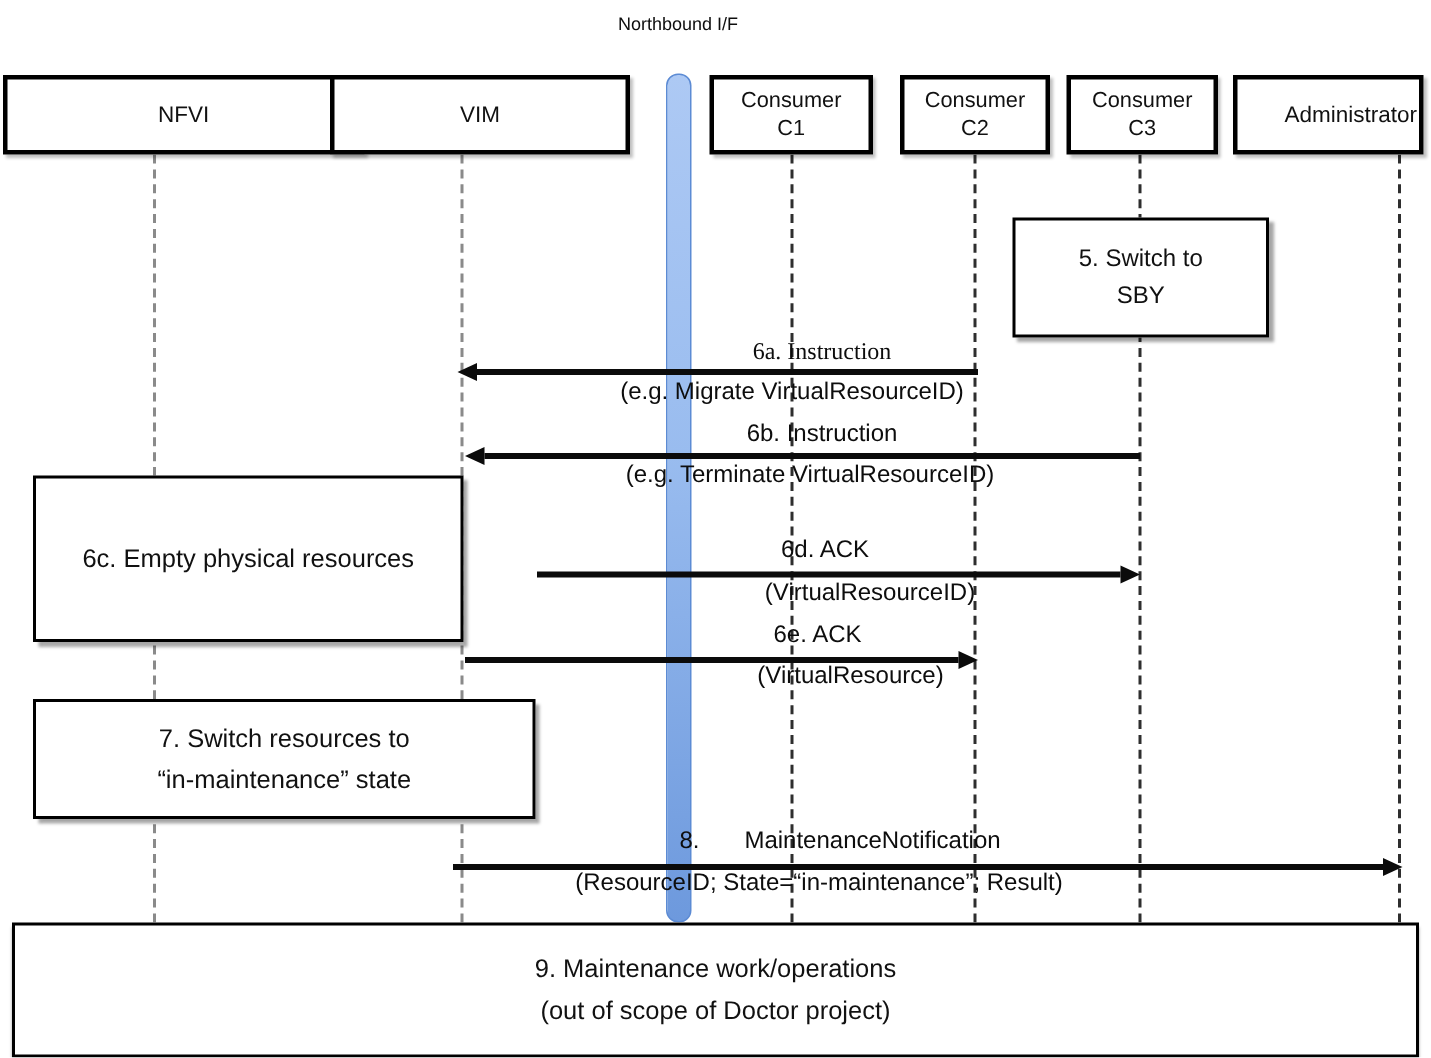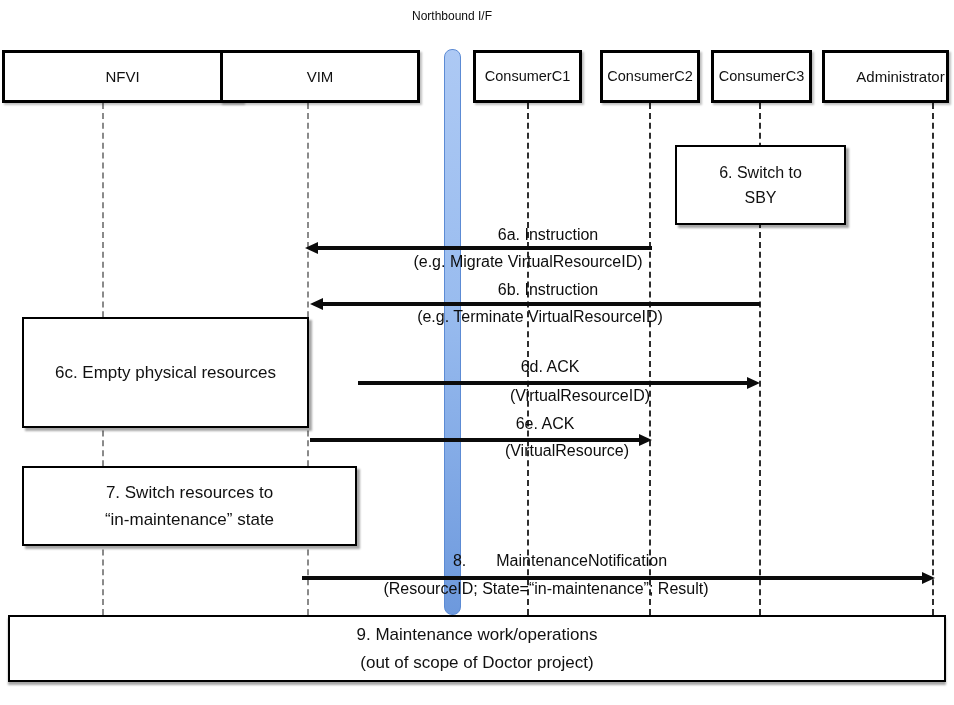--- a/index.html
+++ b/index.html
@@ -19,21 +19,21 @@
     position:absolute;left:444px;top:49px;width:17px;height:566px;
     border-radius:8px;border:1.5px solid var(--bar-border,#5c8bd4);box-sizing:border-box;
     background:linear-gradient(to bottom,var(--bar-fill-top,#adc9f4) 0%,#99bcef 45%,var(--bar-fill-bottom,#6d99dd) 100%);
   }
   
   .actor{
     position:absolute;top:50px;height:53px;box-sizing:border-box;background:#fff;
     border:3px solid #000;display:flex;align-items:center;justify-content:center;
     font-size:15px;box-shadow:2px 2px 2px rgba(0,0,0,0.25);text-align:center;
   }
-  .actor .twoline{display:flex;flex-direction:row;line-height:19px;font-size:14.5px;}
+  .actor .twoline{display:flex;flex-direction:column;line-height:19px;font-size:14.5px;}
   
   .note{
     position:absolute;box-sizing:border-box;background:#fff;border:2px solid #000;
     display:flex;flex-direction:column;align-items:center;justify-content:center;
     text-align:center;box-shadow:3px 3px 2px rgba(0,0,0,0.35);
   }
   .note span{display:block;}
   
   .arrow{position:absolute;height:4px;background:#0b0b0b;}
   .arrow.right::after{
@@ -95,36 +95,36 @@
     <span class="twoline">
       <span>Consumer</span>
       <span>C3</span>
     </span>
   </div>
   <div class="actor" style="left:822px;width:127px;padding-left:30px;">
     <span>Administrator</span>
   </div>
 
   <div class="note" style="left:675px;top:145px;width:171px;height:80px;font-size:16px;line-height:25px;">
-    <span>6. Switch to</span>
+    <span>5. Switch to</span>
     <span>SBY</span>
   </div>
   <div class="note" style="left:22px;top:317px;width:287px;height:111px;font-size:17px;">
     <span>6c. Empty physical resources</span>
   </div>
   <div class="note" style="left:22px;top:466px;width:335px;height:80px;font-size:17px;line-height:27px;">
     <span>7. Switch resources to</span>
     <span>“in-maintenance” state</span>
   </div>
-  <div class="note" style="left:8px;top:615px;width:938px;height:67px;font-size:17px;line-height:28px;box-shadow:0 3px 2px rgba(0,0,0,0.35);">
+  <div class="note" style="left:8px;top:615px;width:938px;height:90px;font-size:17px;line-height:28px;box-shadow:0 3px 2px rgba(0,0,0,0.35);">
     <span>9. Maintenance work/operations</span>
     <span>(out of scope of Doctor project)</span>
   </div>
 
-  <div class="msg-label" style="left:548px;top:225px;">6a. Instruction</div>
+  <div class="msg-label" style="left:548px;top:225px;font-family:Liberation Serif, serif;">6a. Instruction</div>
   <div class="msg-label" style="left:528px;top:252px;">(e.g. Migrate VirtualResourceID)</div>
   <div class="msg-label" style="left:548px;top:280px;">6b. Instruction</div>
   <div class="msg-label" style="left:540px;top:307px;">(e.g. Terminate VirtualResourceID)</div>
   <div class="msg-label" style="left:550px;top:357px;">6d. ACK</div>
   <div class="msg-label" style="left:580px;top:386px;">(VirtualResourceID)</div>
   <div class="msg-label" style="left:545px;top:414px;">6e. ACK</div>
   <div class="msg-label" style="left:567px;top:441px;">(VirtualResource)</div>
   <div class="msg-label" style="left:560px;top:551px;">
     <span class="num-gap">8.</span><span>MaintenanceNotification</span>
   </div>

